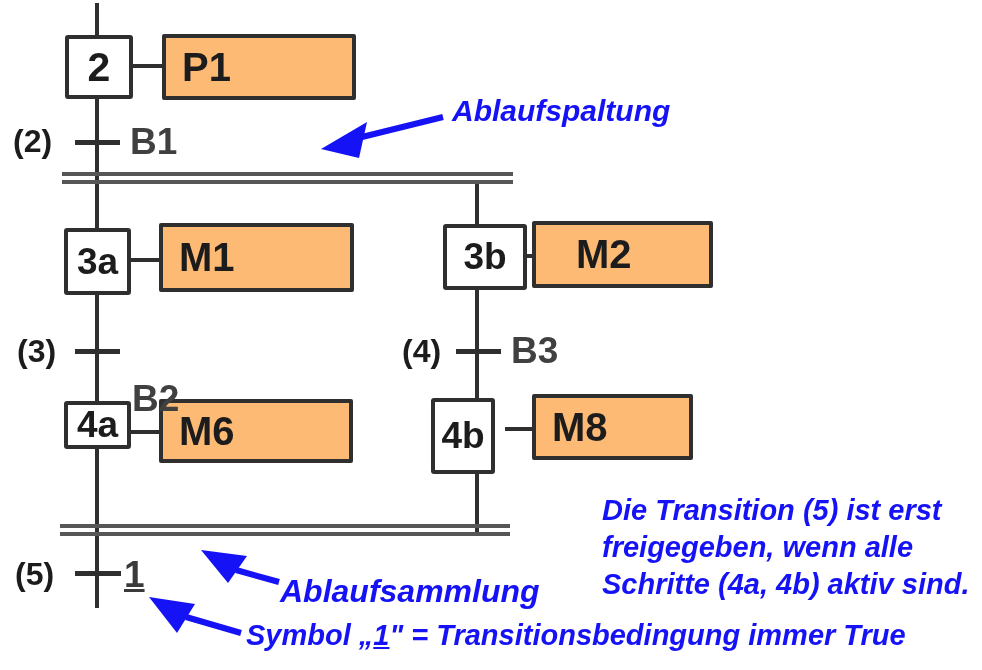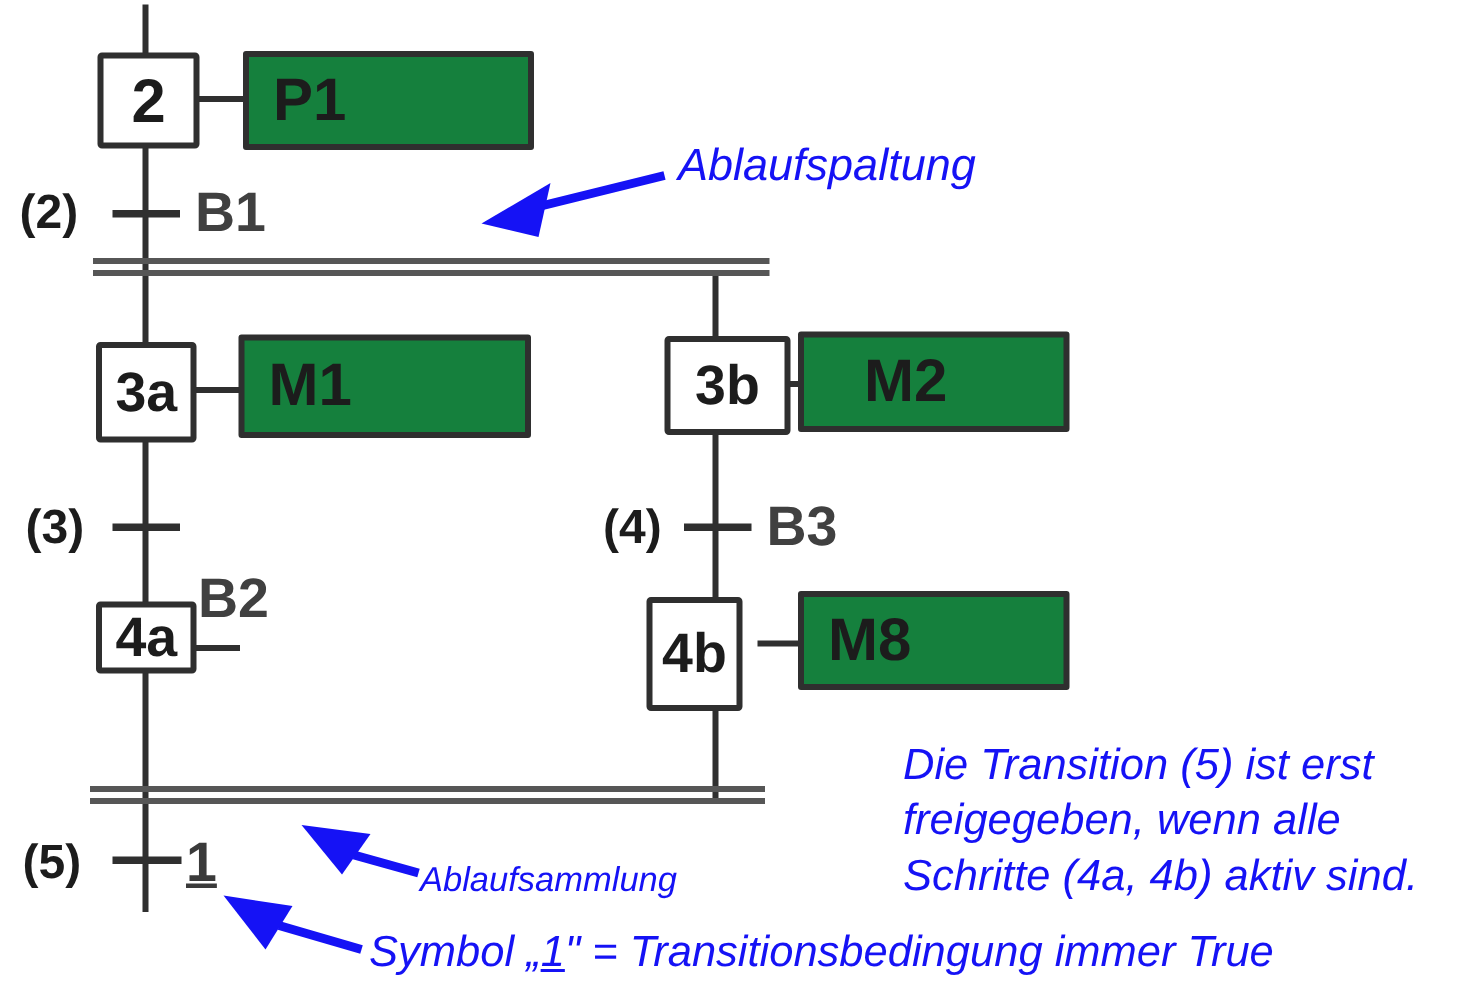--- a/index.html
+++ b/index.html
@@ -11,28 +11,28 @@
   .vline { position:absolute; width:4px; background:#2f2f2f; }
   .hbar  { position:absolute; height:4px; background:#565656; }
   .conn  { position:absolute; height:4px; background:#2f2f2f; }
   .tick  { position:absolute; height:5px; background:#2f2f2f; }
   .stepbox {
     position:absolute; background:#ffffff; border:4px solid #2f2f2f; border-radius:3px;
     display:flex; align-items:center; justify-content:center;
     font-weight:700; font-size:37px; color:#1c1c1c;
   }
   .actionbox {
-    position:absolute; background:#15803d; border:4px solid #2f2f2f; border-radius:2px;
+    position:absolute; background:#fdba74; border:4px solid #2f2f2f; border-radius:2px;
     display:flex; align-items:center; padding-left:16px;
     font-weight:700; font-size:40px; color:#1c1c1c;
   }
   .tnum  { position:absolute; font-weight:700; font-size:32px; color:#1c1c1c; line-height:1; }
   .tcond { position:absolute; font-weight:700; font-size:37px; color:#404040; line-height:1; }
   .always-true { color:#3a3a3a; text-decoration:underline; }
-  .blue  { color:#1512f5; font-style:italic; font-weight:400; }
+  .blue  { color:#1512f5; font-style:italic; font-weight:700; }
   .ann   { position:absolute; line-height:1.1; white-space:nowrap; }
   .note  { position:absolute; font-size:29px; line-height:37px; white-space:nowrap; }
   .overlay { position:absolute; left:0; top:0; width:982px; height:670px; pointer-events:none; }
   .u { text-decoration:underline; }
 </style>
 </head>
 <body>
 
 <div class="stage">
 
@@ -74,39 +74,42 @@
 
   <div class="actionbox" style="left:162px; top:34px;  width:194px; height:66px;">
     <span>P1</span>
   </div>
   <div class="actionbox" style="left:159px; top:223px; width:195px; height:69px;padding-left:16px;">
     <span>M1</span>
   </div>
   <div class="actionbox" style="left:532px; top:221px; width:181px; height:67px;padding-left:40px;">
     <span>M2</span>
   </div>
-  <div class="actionbox" style="left:532px; top:394px; width:181px; height:66px;">
+  <div class="actionbox" style="left:159px; top:399px; width:194px; height:64px;">
+    <span>M6</span>
+  </div>
+  <div class="actionbox" style="left:532px; top:394px; width:161px; height:66px;">
     <span>M8</span>
   </div>
 
   <div class="tnum" style="left:13px;  top:125px;">(2)</div>
   <div class="tcond" style="left:130px; top:123px;">B1</div>
 
   <div class="tnum" style="left:17px;  top:335px;">(3)</div>
   <div class="tcond" style="left:132px; top:332px;margin-top:48px;">B2</div>
 
   <div class="tnum" style="left:402px; top:335px;">(4)</div>
   <div class="tcond" style="left:511px; top:332px;">B3</div>
 
   <div class="tnum" style="left:15px;  top:558px;">(5)</div>
   <div class="tcond always-true" style="left:124px; top:556px;">1</div>
 
   <div class="ann blue" style="left:452px; top:94px; font-size:30px;">Ablaufspaltung</div>
 
-  <div class="ann blue" style="left:280px; top:574px; font-size:23px;">Ablaufsammlung</div>
+  <div class="ann blue" style="left:280px; top:574px; font-size:32px;">Ablaufsammlung</div>
 
   <div class="note blue" style="left:602px; top:492px;">
     <div>Die Transition (5) ist erst</div>
     <div>freigegeben, wenn alle</div>
     <div>Schritte (4a, 4b) aktiv sind.</div>
   </div>
 
   <div class="ann blue" style="left:246px; top:620px; font-size:29px;">
     <span>Symbol „</span><span class="u">1</span><span>" = Transitionsbedingung immer True</span>
   </div>

